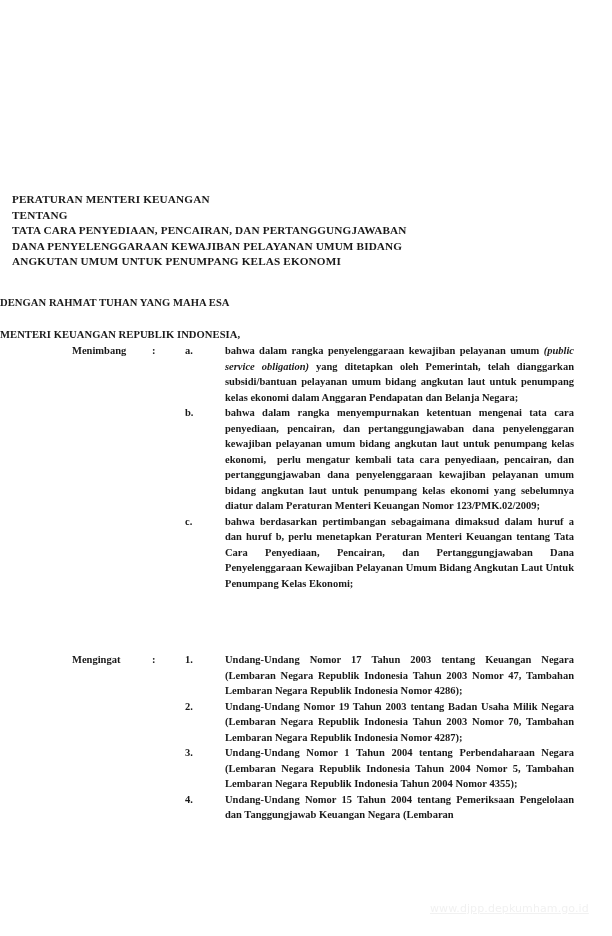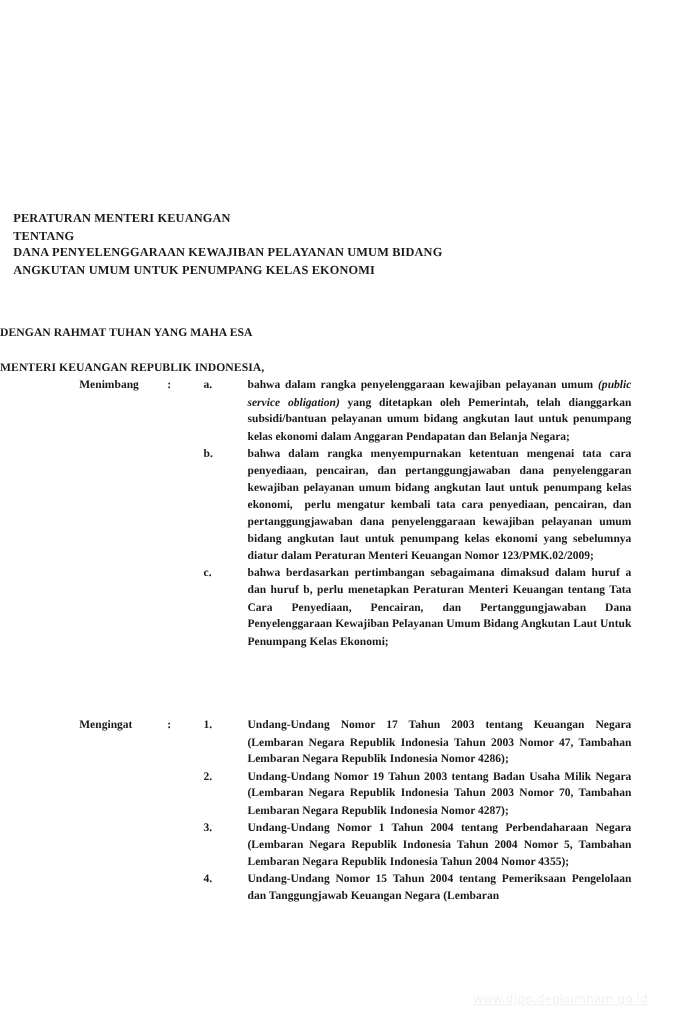--- a/index.html
+++ b/index.html
@@ -123,20 +123,21 @@
   }
 </style>
 </head>
 <body>
 
 <div class="page">
 
   <div class="title-block">
     <div class="title-line">PERATURAN MENTERI KEUANGAN</div>
     <div class="title-line">TENTANG</div>
+    <div class="title-line">TATA CARA PENYEDIAAN, PENCAIRAN, DAN PERTANGGUNGJAWABAN</div>
     <div class="title-line">DANA PENYELENGGARAAN KEWAJIBAN PELAYANAN UMUM BIDANG</div>
     <div class="title-line">ANGKUTAN UMUM UNTUK PENUMPANG KELAS EKONOMI</div>
   </div>
 
   <div class="subheads">
     <div class="subhead">DENGAN RAHMAT TUHAN YANG MAHA ESA</div>
     <div class="subhead second">MENTERI KEUANGAN REPUBLIK INDONESIA,</div>
   </div>
 
   <div class="section" id="section-menimbang">

